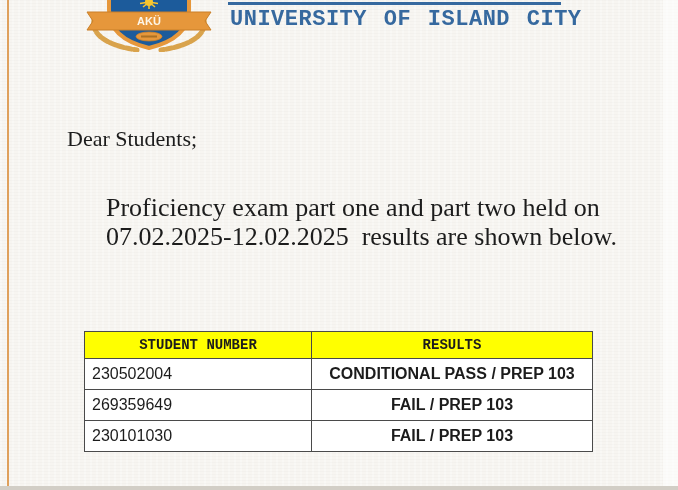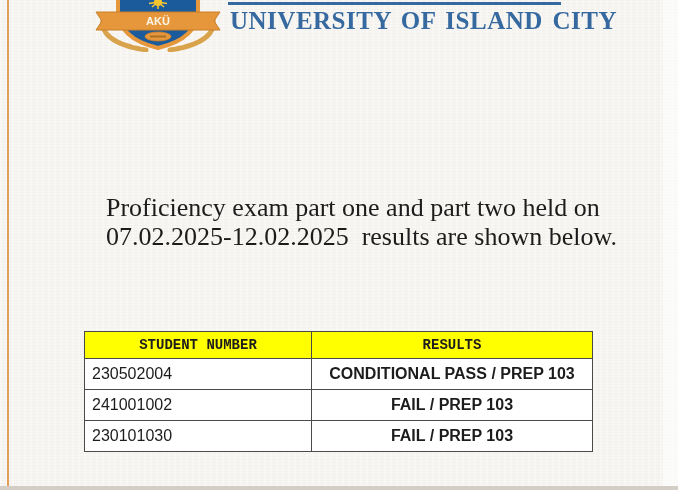--- a/index.html
+++ b/index.html
@@ -21,27 +21,27 @@
   }
   .right-edge {
     position: absolute; right: 0; top: 0; bottom: 0; width: 15px;
     background: rgba(255,255,255,0.55);
   }
   .bottom-band {
     position: absolute; left: 0; right: 0; bottom: 0; height: 4px;
     background: #D2CEC6;
   }
   .logo-wrap {
-    position: absolute; left: 88px; top: 0; width: 140px; height: 52px;
+    position: absolute; left: 79px; top: 0; width: 140px; height: 52px;
   }
   .uni-title {
     position: absolute; left: 230px; top: 7px;
-    font-family: Liberation Serif, serif;
+    font-family: Liberation Mono, monospace;
     font-weight: bold;
-    font-size: 25px;
+    font-size: 22px;
     letter-spacing: 0.5px;
     word-spacing: 3px;
     color: #36699F;
     white-space: nowrap;
   }
   .title-rule {
     position: absolute; left: 228px; top: 2px; width: 333px; height: 3px;
     background: #36699F;
   }
   .salutation {
@@ -111,40 +111,41 @@
       <text x="70" y="25" text-anchor="middle" font-family="Liberation Sans, sans-serif" font-size="11" font-weight="bold" fill="#FDF6E8">AKÜ</text>
 
       <ellipse cx="70" cy="36.5" rx="13" ry="4.5" fill="#E6973B" stroke="#C97F28" stroke-width="0.8"></ellipse>
       <rect x="62" y="35.5" width="16" height="2" fill="#7a5010" opacity="0.55"></rect>
     </svg>
   </div>
 
   <div class="title-rule"></div>
   <div class="uni-title">UNIVERSITY OF ISLAND CITY</div>
 
+  <div class="salutation">Dear Students;</div>
 
   <div class="body-text">
     <span>Proficiency exam part one and part two held on</span>
     <span>07.02.2025-12.02.2025  results are shown below.</span>
   </div>
 
   <table class="results-table">
     <thead>
       <tr>
         <th class="col-number">STUDENT NUMBER</th>
         <th class="col-result">RESULTS</th>
       </tr>
     </thead>
     <tbody>
       <tr>
         <td class="cell-number">230502004</td>
         <td class="cell-result green-bottom">CONDITIONAL PASS / PREP 103</td>
       </tr>
       <tr>
-        <td class="cell-number">241001002</td>
+        <td class="cell-number">269359649</td>
         <td class="cell-result green-box">FAIL / PREP 103</td>
       </tr>
       <tr>
         <td class="cell-number">230101030</td>
         <td class="cell-result">FAIL / PREP 103</td>
       </tr>
     </tbody>
   </table>
 
 </div>

